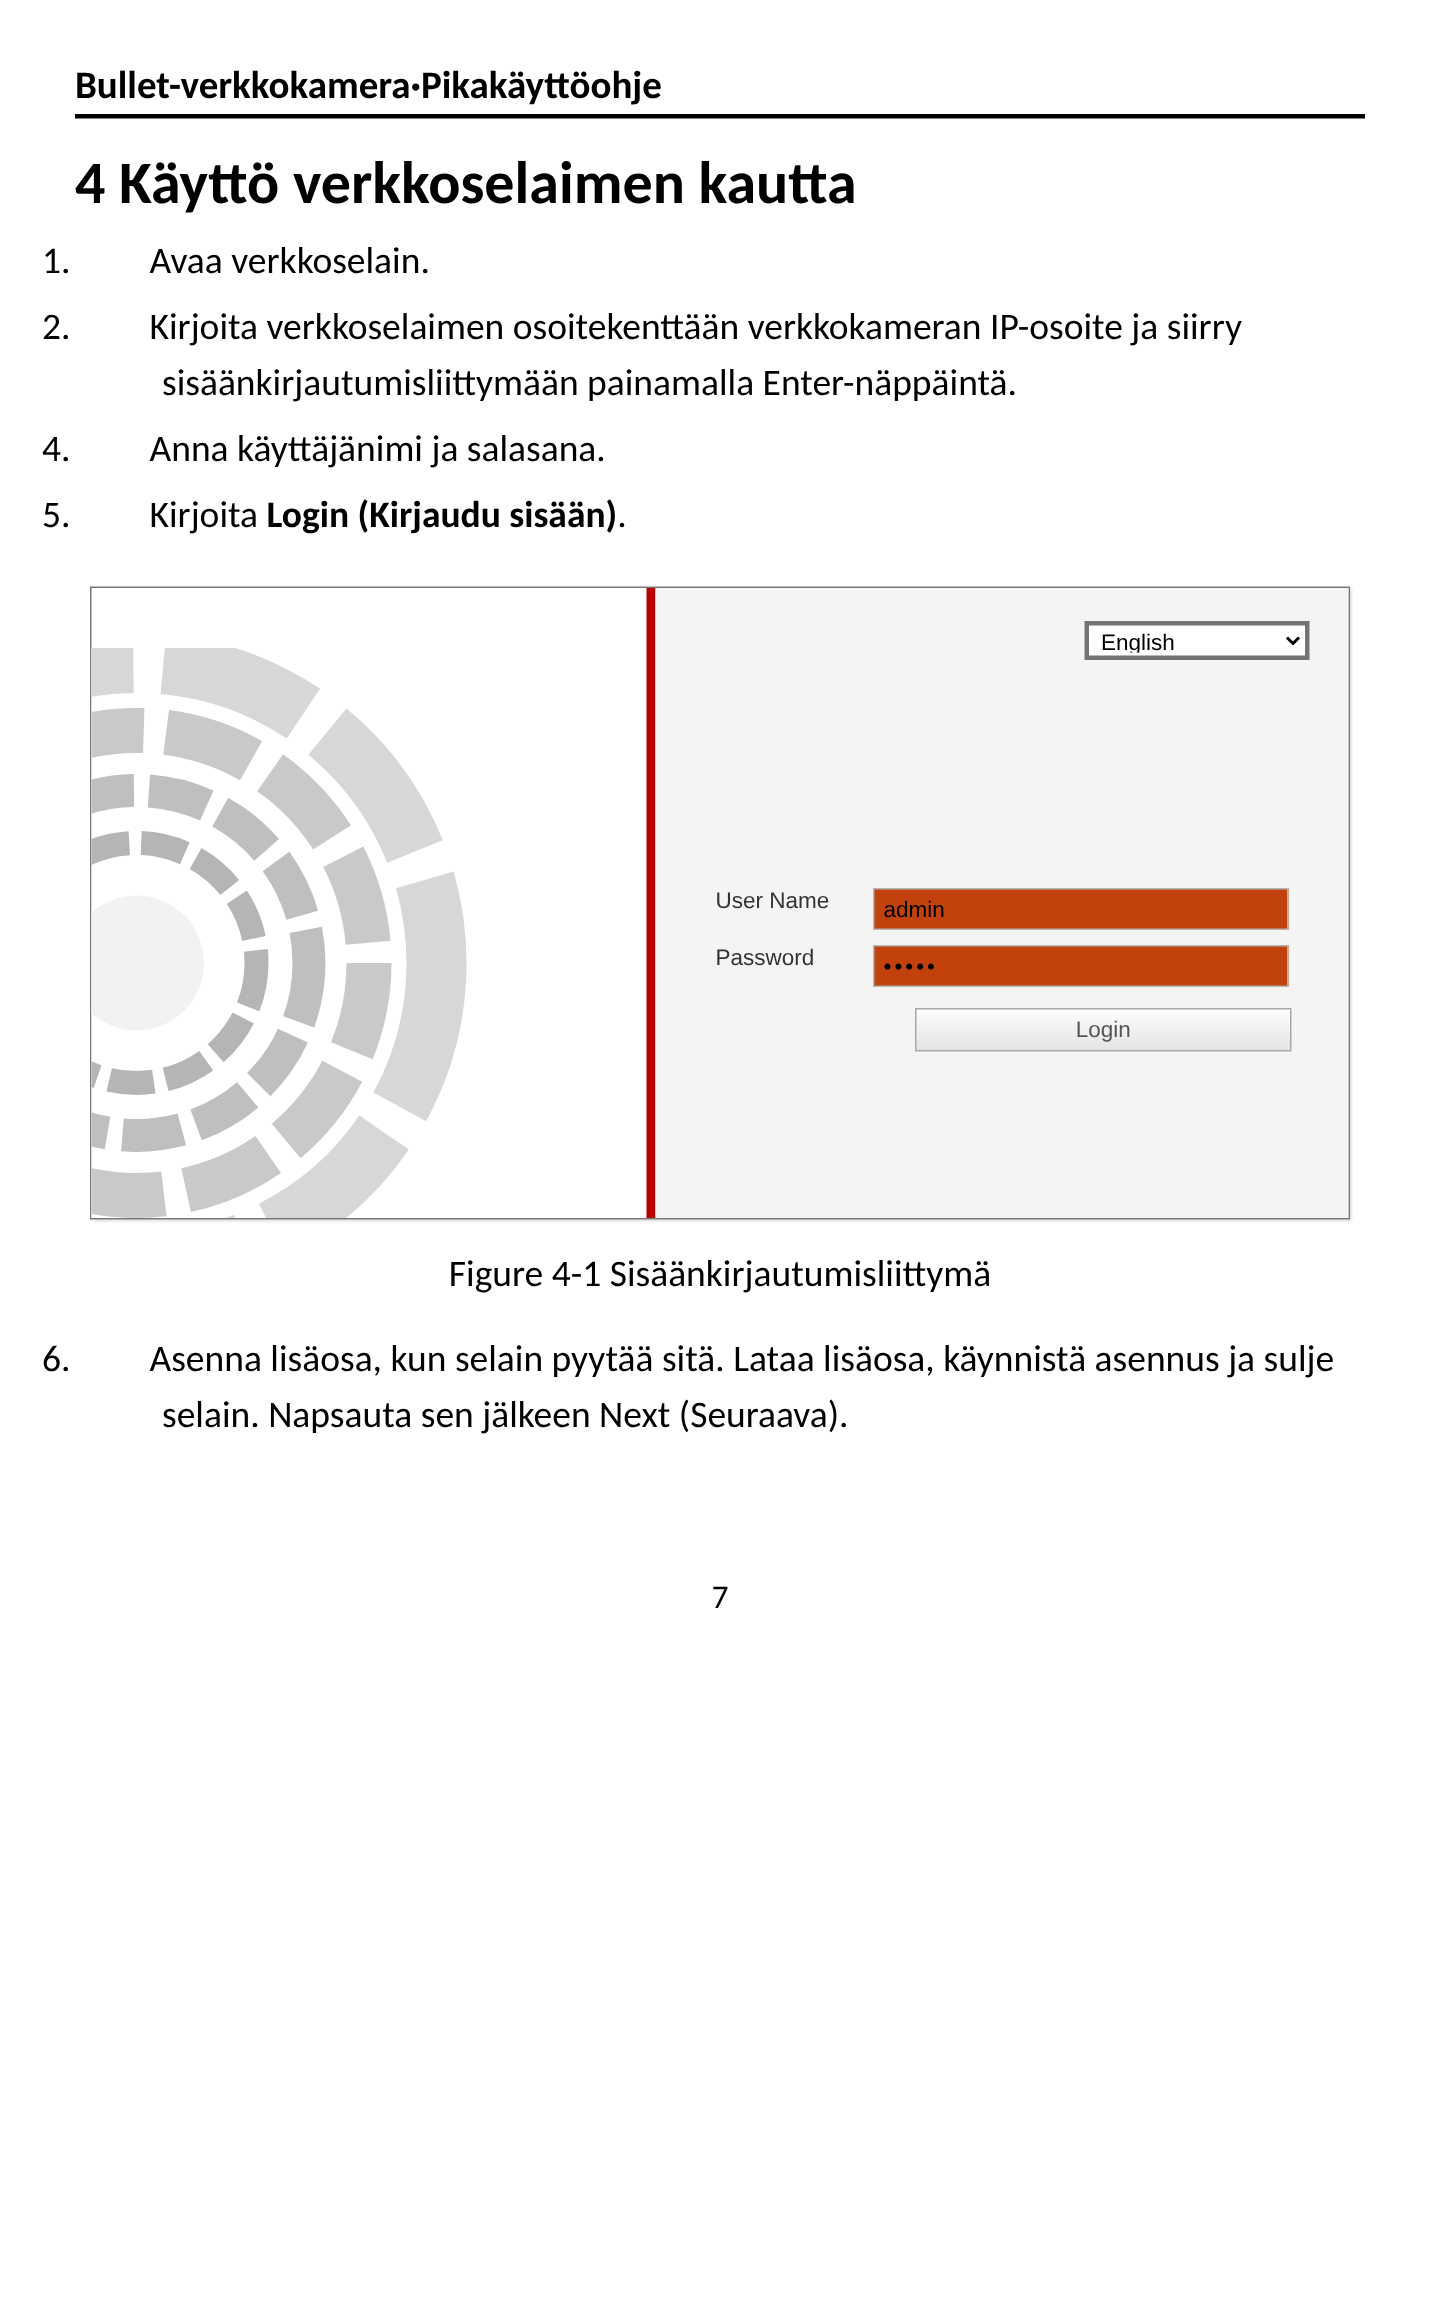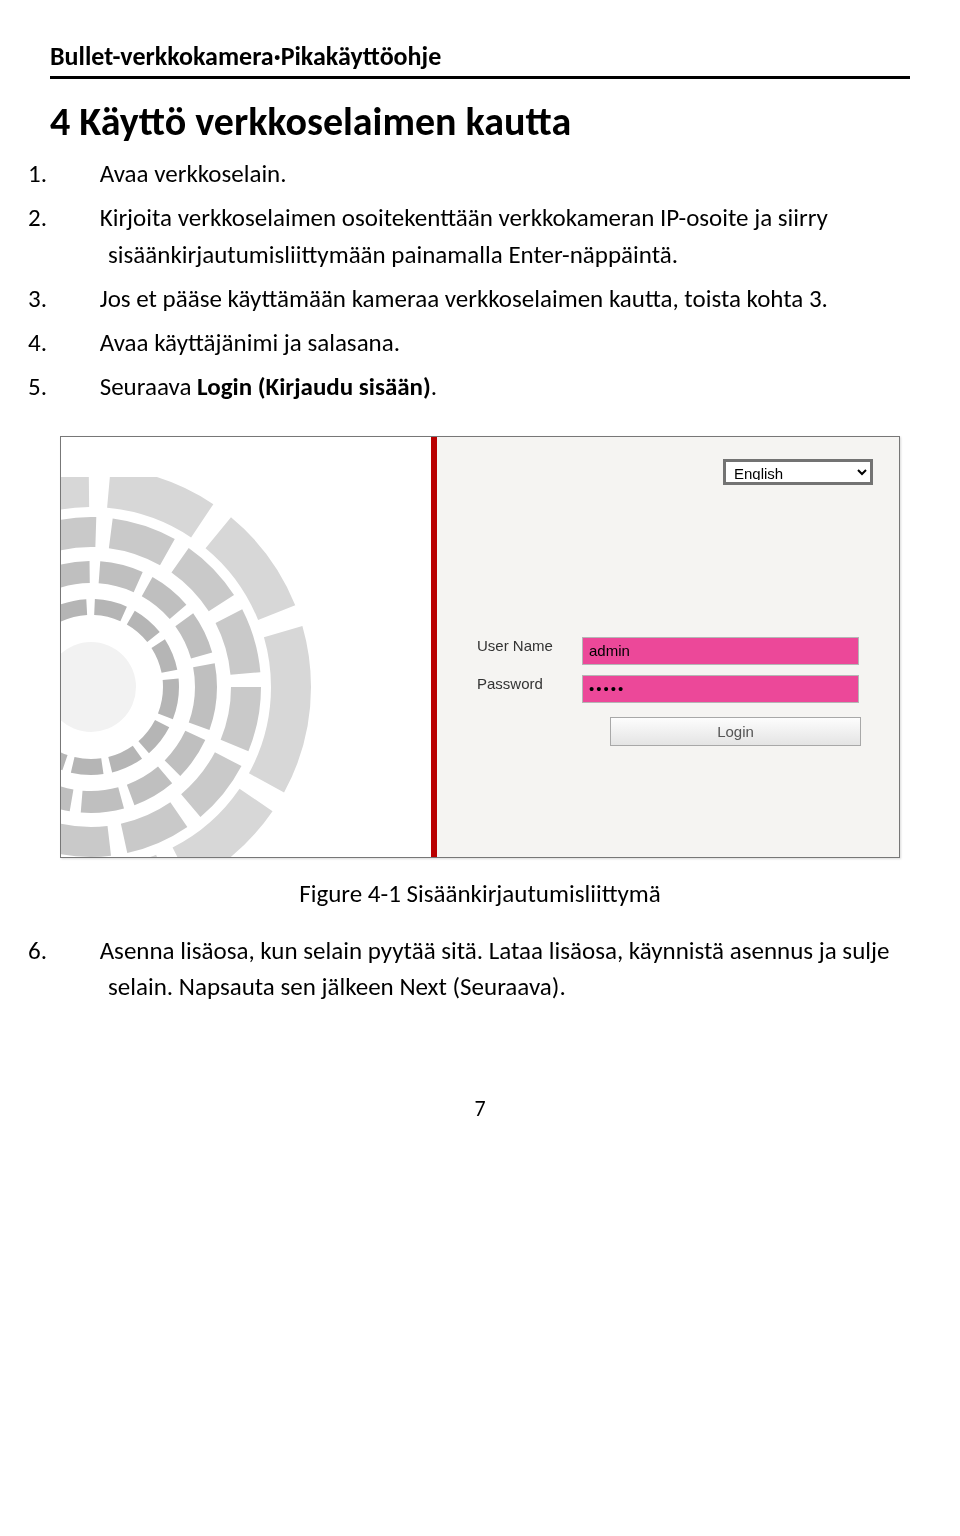--- a/index.html
+++ b/index.html
@@ -110,21 +110,21 @@
   .form-row label {
     width: 105px;
     flex-shrink: 0;
   }
   .form-row input {
     flex: 1;
     border: 1px solid #b5b5b5;
     padding: 3px 6px;
     font-size: 15px;
     height: 20px;
-    background: #ec4899;
+    background: #c2410c;
   }
   .form-row input[type="password"] {
     letter-spacing: 2px;
   }
   .login-btn-wrap {
     margin-top: 14px;
     margin-left: 105px;
     padding-left: 28px;
   }
   .login-btn {
@@ -169,30 +169,26 @@
   <ol class="step-list">
     <li>
       <span class="step-num">1.</span>
       <span>Avaa verkkoselain.</span>
     </li>
     <li>
       <span class="step-num">2.</span>
       <span>Kirjoita verkkoselaimen osoitekenttään verkkokameran IP-osoite ja siirry sisäänkirjautumisliittymään painamalla Enter-näppäintä.</span>
     </li>
     <li>
-      <span class="step-num">3.</span>
-      <span>Jos et pääse käyttämään kameraa verkkoselaimen kautta, toista kohta 3.</span>
-    </li>
-    <li>
       <span class="step-num">4.</span>
-      <span>Avaa käyttäjänimi ja salasana.</span>
+      <span>Anna käyttäjänimi ja salasana.</span>
     </li>
     <li>
       <span class="step-num">5.</span>
-      <span>Seuraava </span><b>Login (Kirjaudu sisään)</b><span>.</span>
+      <span>Kirjoita </span><b>Login (Kirjaudu sisään)</b><span>.</span>
     </li>
   </ol>
 
   <div class="login-figure">
     <div class="login-left">
       <svg class="arc-svg" width="520" height="420">
         <defs>
           <radialGradient id="g1" cx="0.3" cy="0.5" r="0.9">
             <stop offset="0%" stop-color="#ffffff"></stop>
             <stop offset="100%" stop-color="#e8e8e8"></stop>

